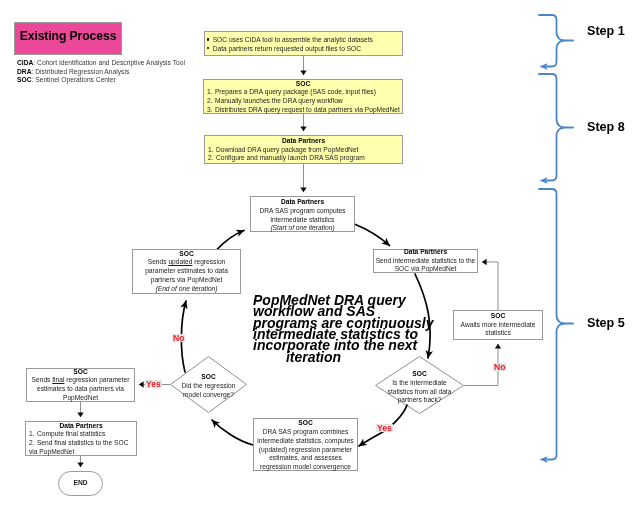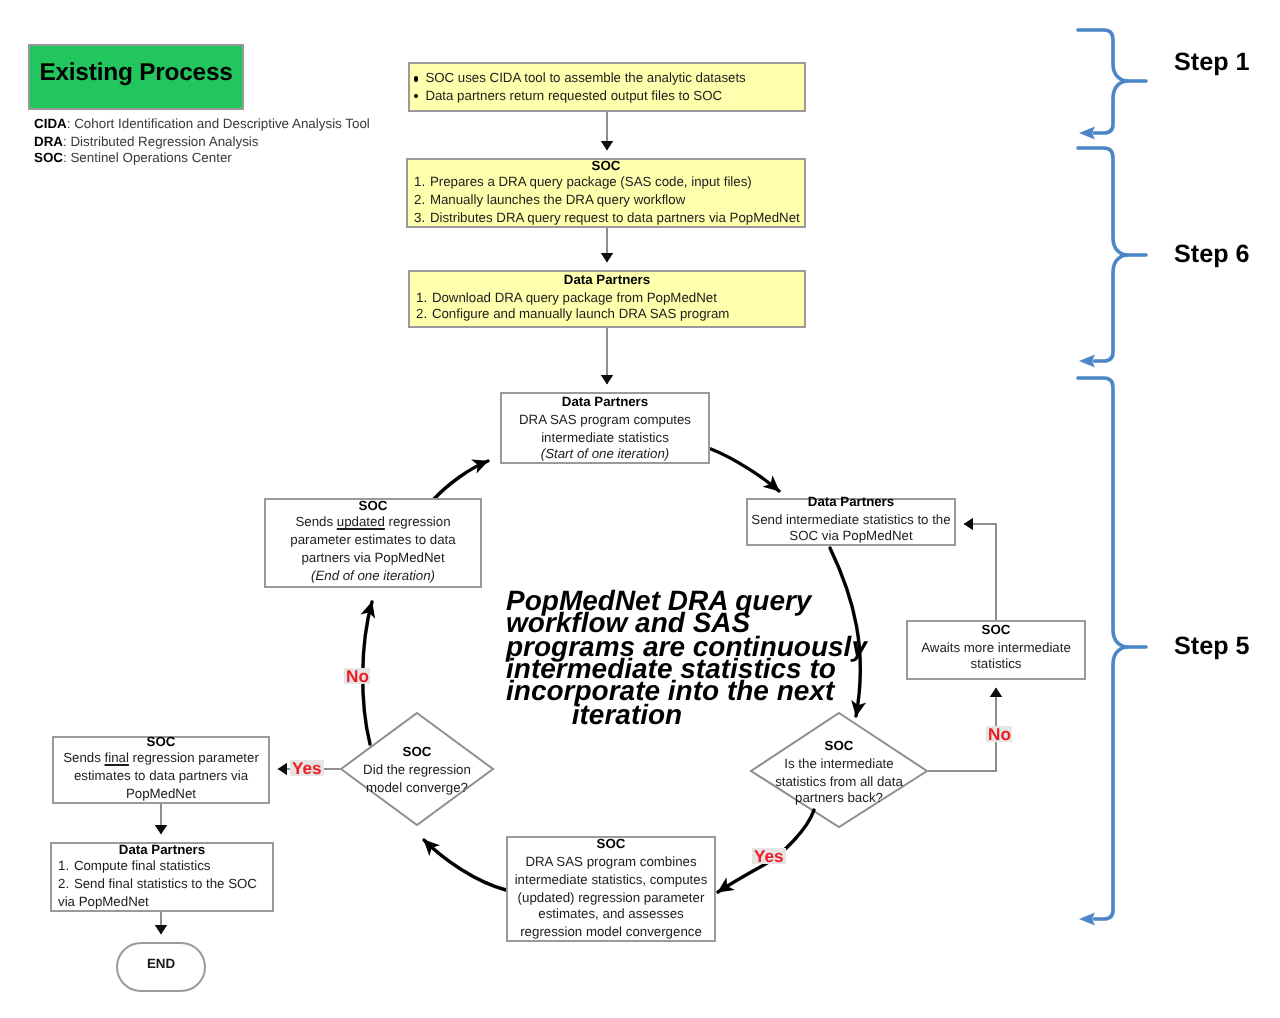--- a/index.html
+++ b/index.html
@@ -8,21 +8,21 @@
        font-family:"Liberation Sans", sans-serif;color:#000;
        -webkit-font-smoothing:antialiased;}
   #stage{position:absolute;left:0;top:0;width:640px;height:509px;}
   .node{position:absolute;box-sizing:border-box;display:flex;flex-direction:column;
         justify-content:center;}
   .ttl{font-weight:bold;text-align:center;}
   svg.layer{position:absolute;left:0;top:0;width:640px;height:509px;overflow:visible;}
 
   
   .titlebox{position:absolute;left:14px;top:22px;width:106px;height:26px;padding-bottom:5px;
-    background:#22c55e;border:1px solid #9a9a9a;display:flex;align-items:center;
+    background:#ec4899;border:1px solid #9a9a9a;display:flex;align-items:center;
     justify-content:center;font-weight:bold;font-size:12.2px;letter-spacing:-0.1px;
     white-space:nowrap;}
   
   .legend{position:absolute;left:17px;top:59px;font-size:6.7px;line-height:8.6px;color:#3a3a3a;white-space:nowrap;}
   .legrow{display:block;}
   .legrow b{font-weight:bold;color:#000;}
 
   
   .yellow{background:#ffffae;border:1px solid #9a9a9a;}
   .white{background:#fff;border:1px solid #9a9a9a;}
@@ -255,16 +255,16 @@
     <div>incorporate into the next</div>
     <div>iteration</div>
   </div>
 
   <div class="elbl no1">No</div>
   <div class="elbl no2">No</div>
   <div class="elbl yes1">Yes</div>
   <div class="elbl yes2">Yes</div>
 
   <div class="step s1">Step 1</div>
-  <div class="step s2">Step 6</div>
+  <div class="step s2">Step 8</div>
   <div class="step s3">Step 5</div>
 
 </div>
 
 </body></html>

